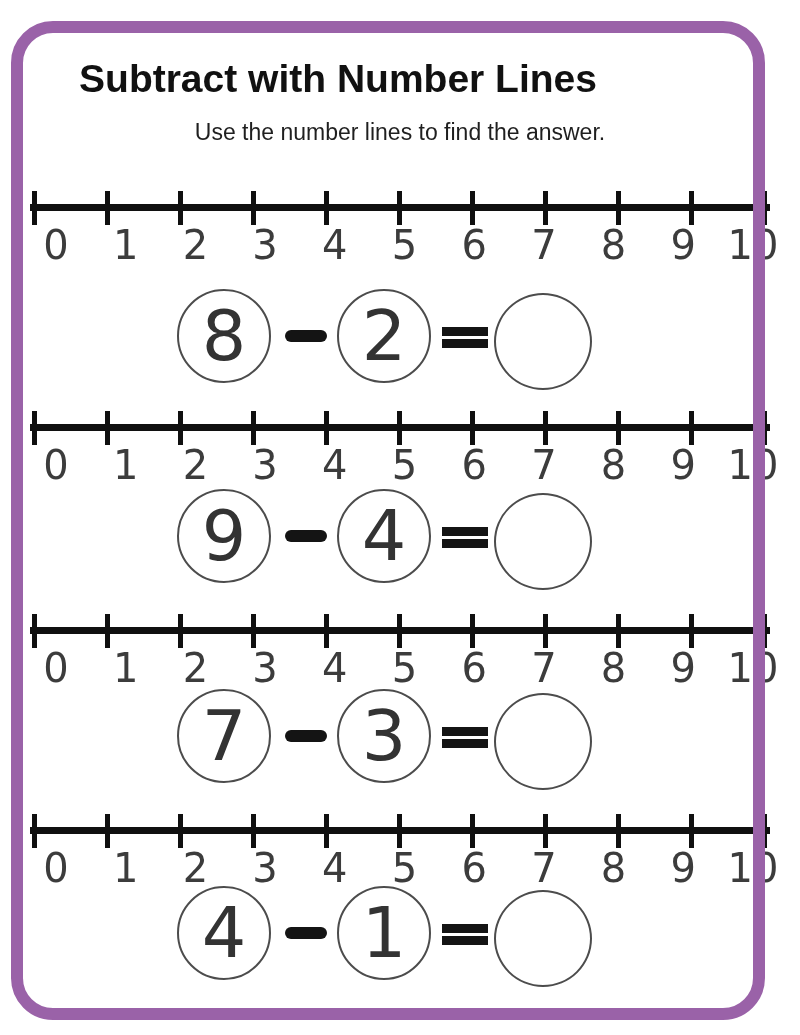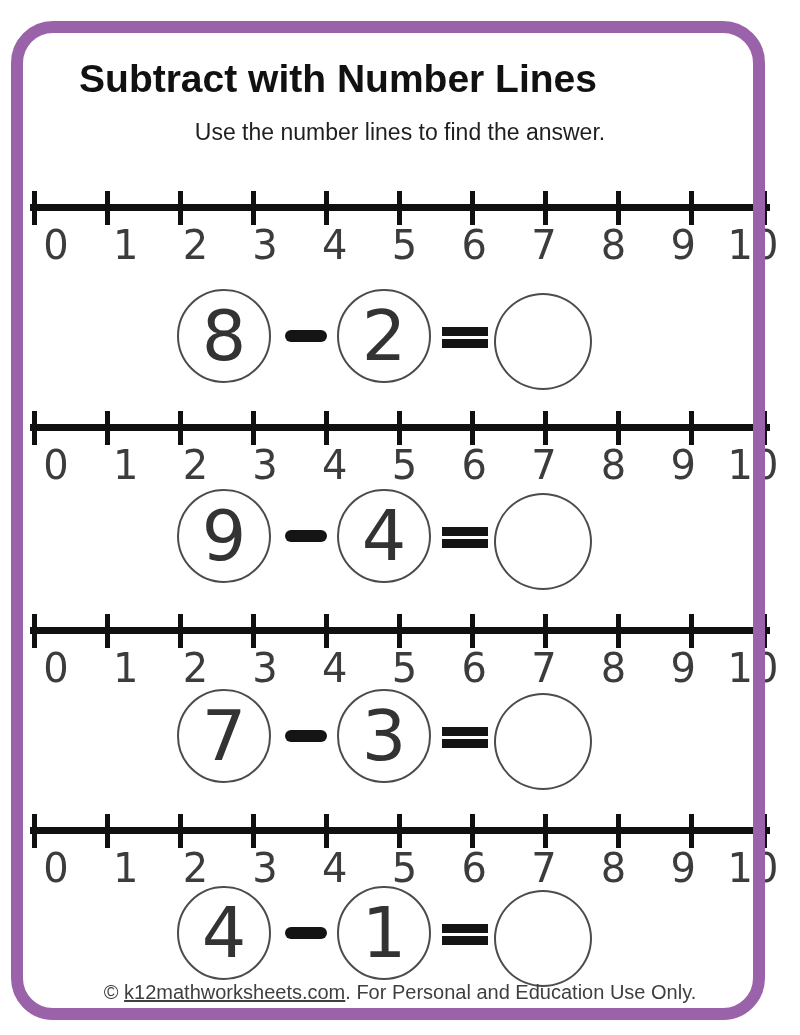--- a/index.html
+++ b/index.html
@@ -209,14 +209,13 @@
       </div>
     <div class="equals">
         <div class="bar"></div>
         <div class="bar b2"></div>
       </div>
     <div class="circle c-ans">
         <span></span>
       </div>
   </div>
 
-  <div class="footer"><span>© </span><a>k12mathworksheets.com</a><span>. For Personal and Education Use Only.</span></div>
 </div>
 
 </body></html>

